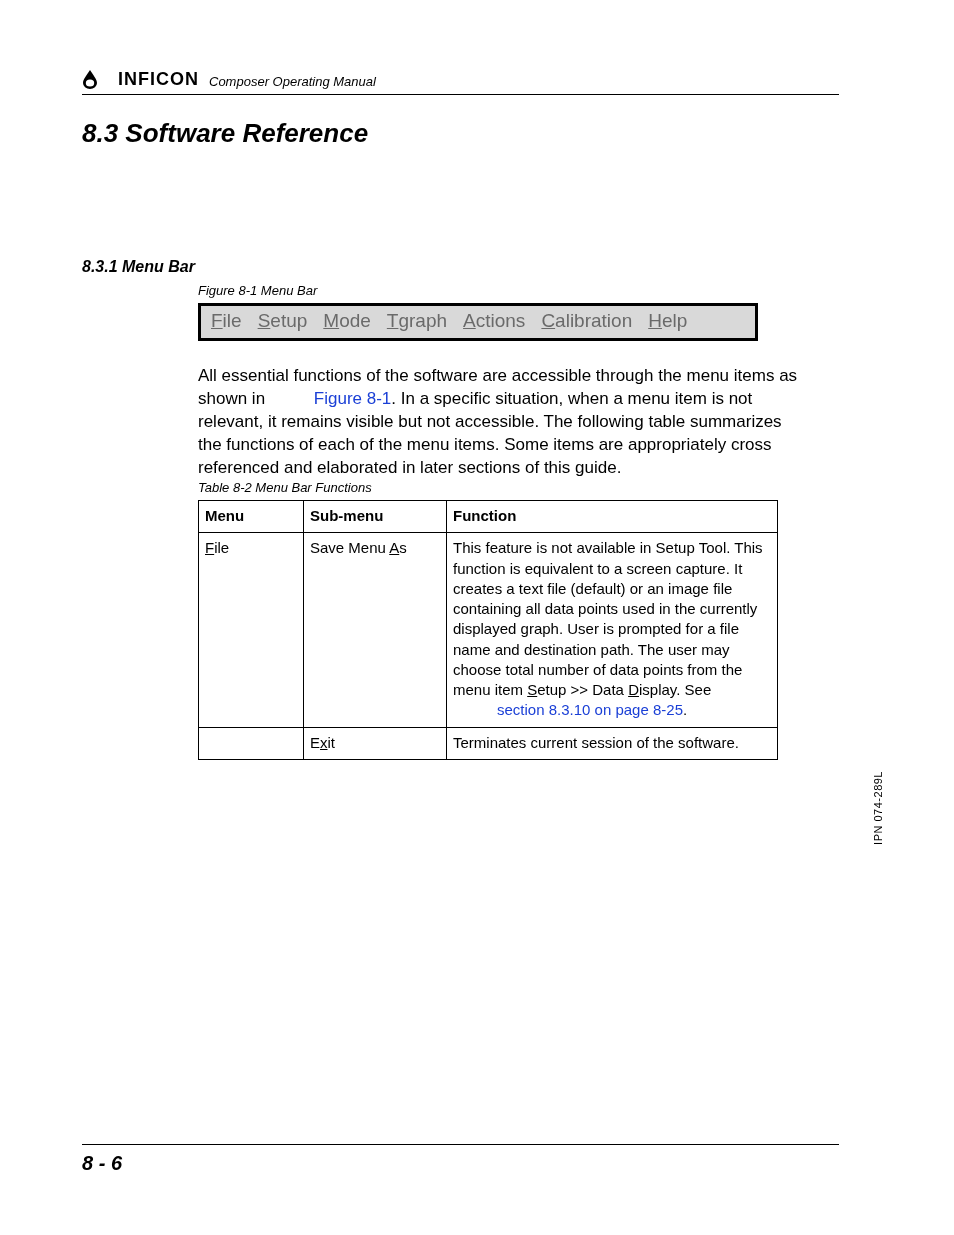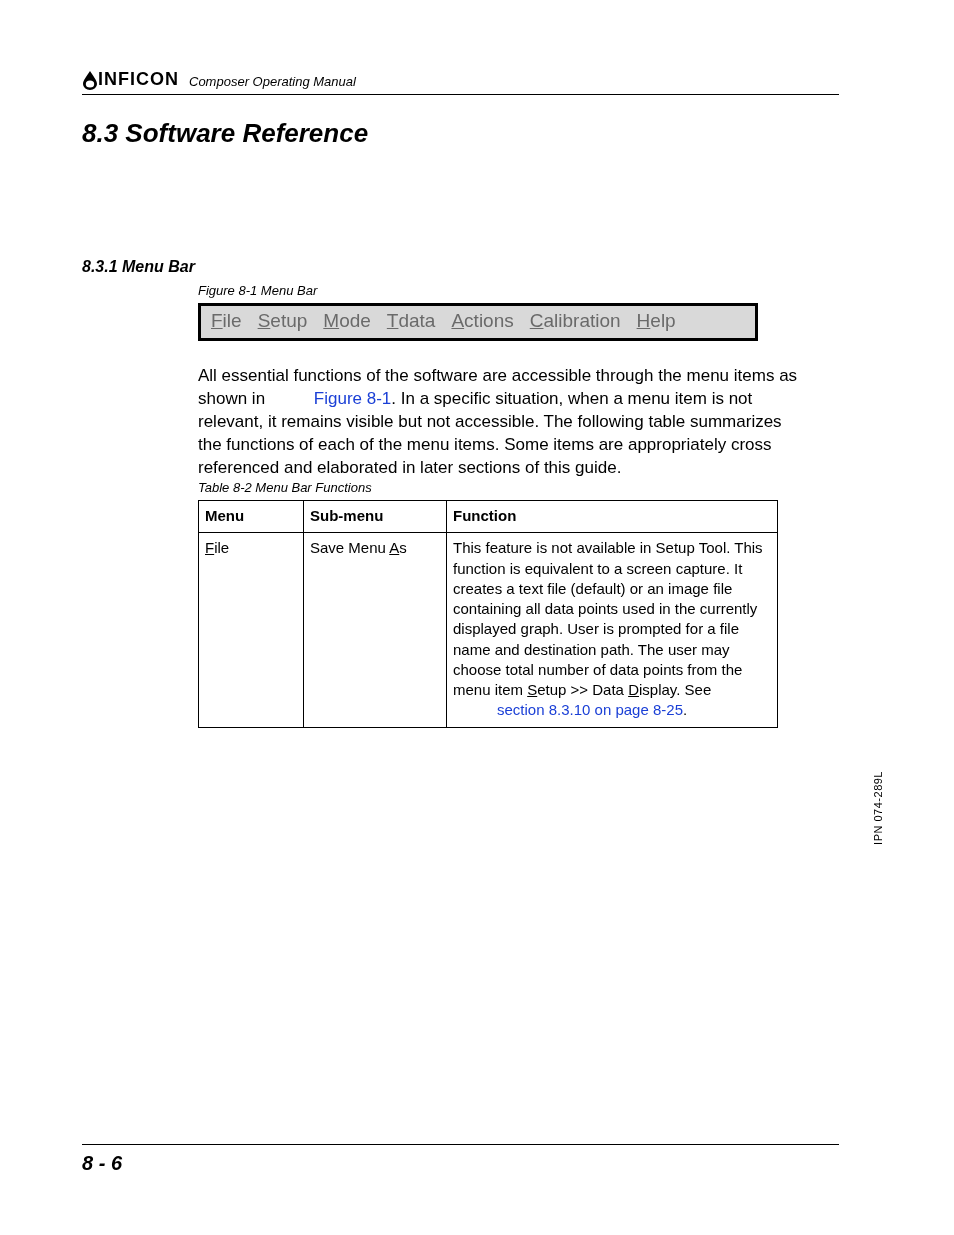--- a/index.html
+++ b/index.html
@@ -25,22 +25,22 @@
     top: 62px;
     height: 28px;
     border-bottom: 1px solid #000;
     display: flex;
     align-items: flex-end;
     gap: 10px;
     padding-bottom: 4px;
   }
   .logo-wrap {
     display: flex;
-    align-items: flex-end;
-    gap: 0;
+    align-items: flex-start;
+    gap: 20px;
   }
   .logo-text {
     font-weight: 700;
     font-size: 18px;
     letter-spacing: 1px;
   }
   .hdr-title {
     font-style: italic;
     font-size: 13px;
     padding-bottom: 1px;
@@ -197,21 +197,21 @@
 
 
 <div class="h2">8.3.1  Menu Bar</div>
 
 <div class="fig-cap">Figure 8-1  Menu Bar</div>
 
 <div class="menubar">
   <span class="mi"><span class="ul">F</span><span>ile</span></span>
   <span class="mi"><span class="ul">S</span><span>etup</span></span>
   <span class="mi"><span class="ul">M</span><span>ode</span></span>
-  <span class="mi"><span class="ul">T</span><span>data</span></span>
+  <span class="mi"><span class="ul">T</span><span>graph</span></span>
   <span class="mi"><span class="ul">A</span><span>ctions</span></span>
   <span class="mi"><span class="ul">C</span><span>alibration</span></span>
   <span class="mi"><span class="ul">H</span><span>elp</span></span>
 </div>
 
 <div class="after-fig">
   <span>All essential functions of the software are accessible through the menu items as shown in </span><span class="xref">Figure 8-1</span><span>. In a specific situation, when a menu item is not relevant, it remains visible but not accessible. The following table summarizes the functions of each of the menu items. Some items are appropriately cross referenced and elaborated in later sections of this guide.</span>
 </div>
 
 <div class="tbl-cap">Table 8-2  Menu Bar Functions</div>
@@ -226,20 +226,25 @@
 
   <tr>
     <td><span class="ulc">F</span><span>ile</span></td>
     <td><span>Save Menu </span><span class="ulc">A</span><span>s</span></td>
     <td>
       <span>This feature is not available in Setup Tool. This function is equivalent to a screen capture. It creates a text file (default) or an image file containing all data points used in the currently displayed graph. User is prompted for a file name and destination path. The user may choose total number of data points from the menu item </span><span class="ulc">S</span><span>etup &gt;&gt; Data </span><span class="ulc">D</span><span>isplay. See </span><span class="xref">section 8.3.10 on page 8-25</span><span>.</span>
     </td>
   </tr>
 
 
+  <tr>
+    <td></td>
+    <td><span>E</span><span class="ulc">x</span><span>it</span></td>
+    <td>Terminates current session of the software.</td>
+  </tr>
 </tbody>
     </table>
 
 <div class="side">IPN 074-289L</div>
 
 <div class="ftr-rule"></div>
 <div class="ftr-num">8 - 6</div>
 
 </div>
 

